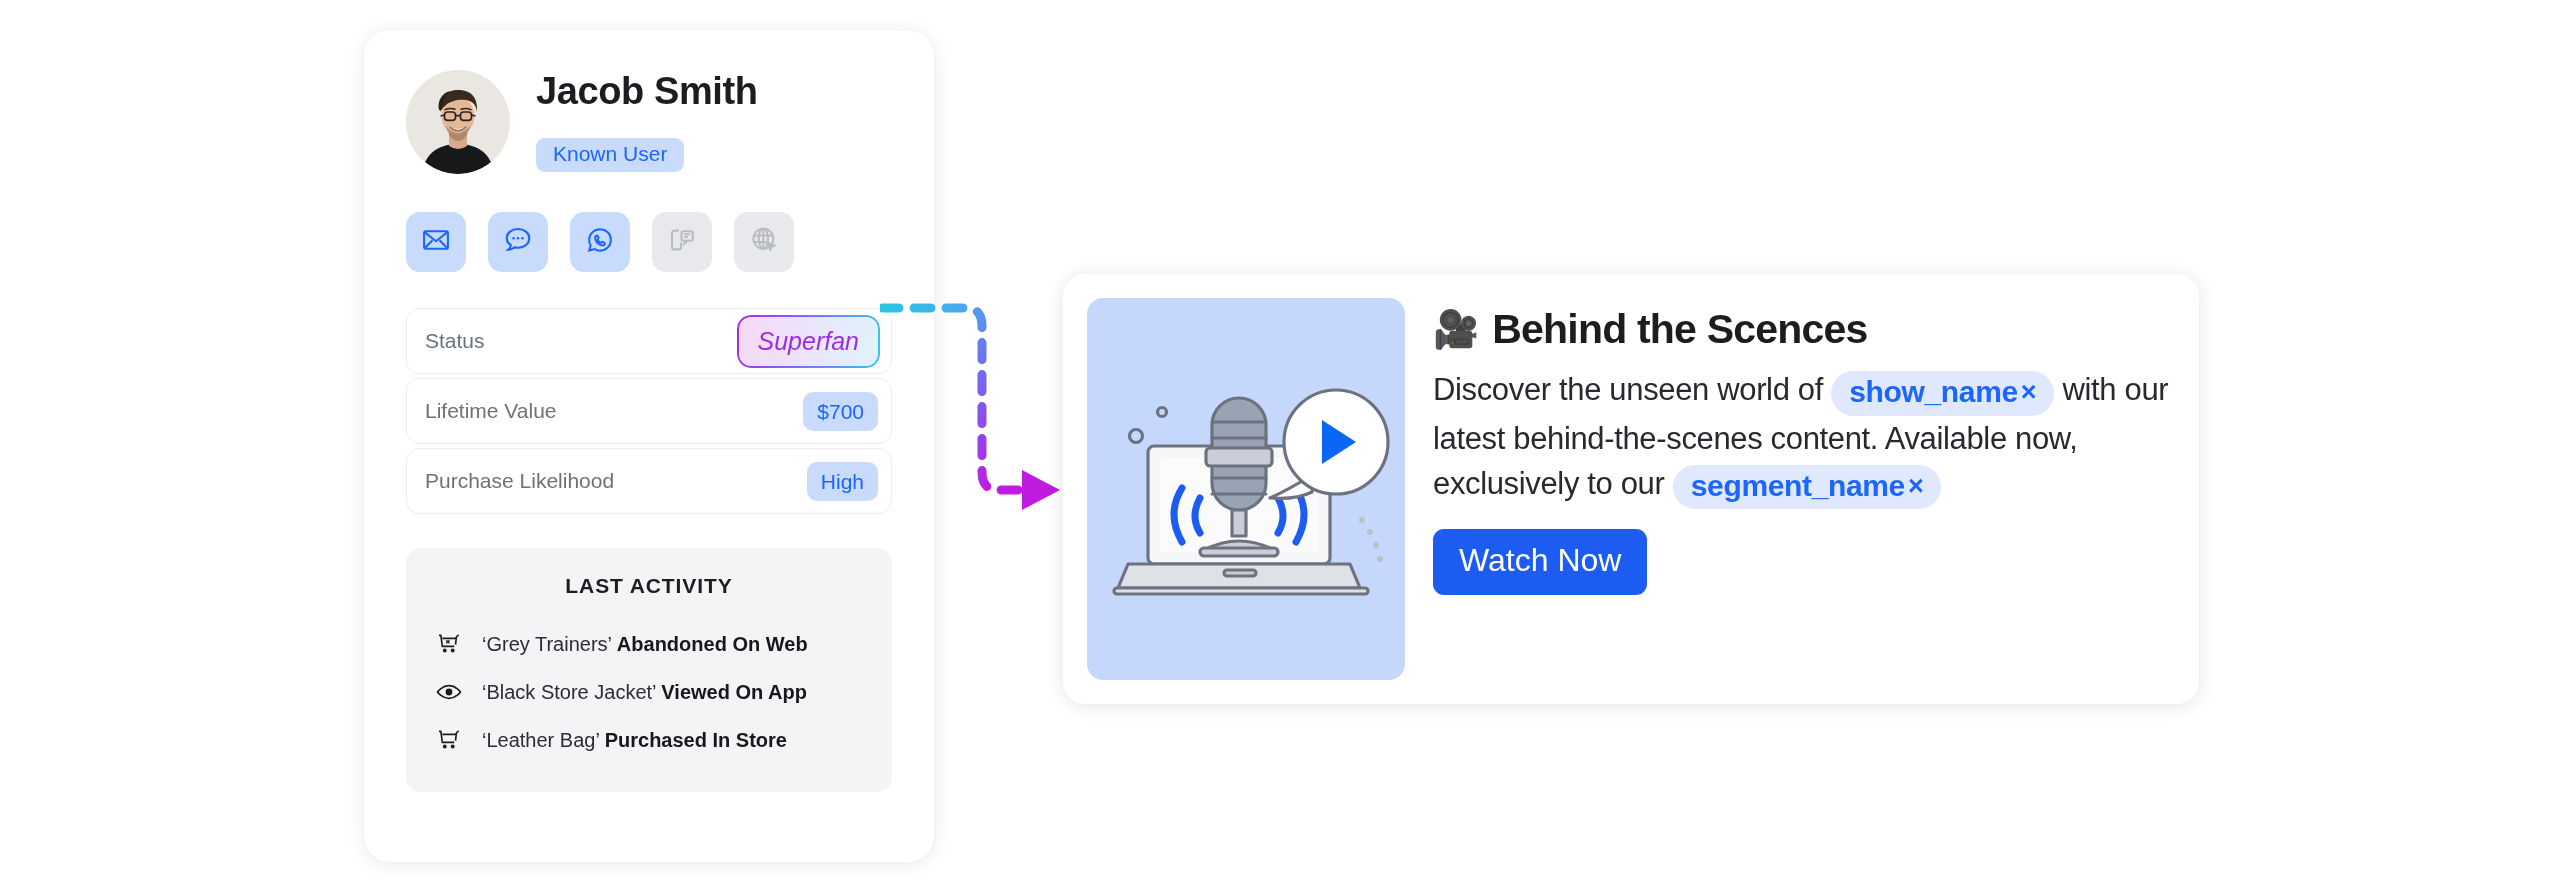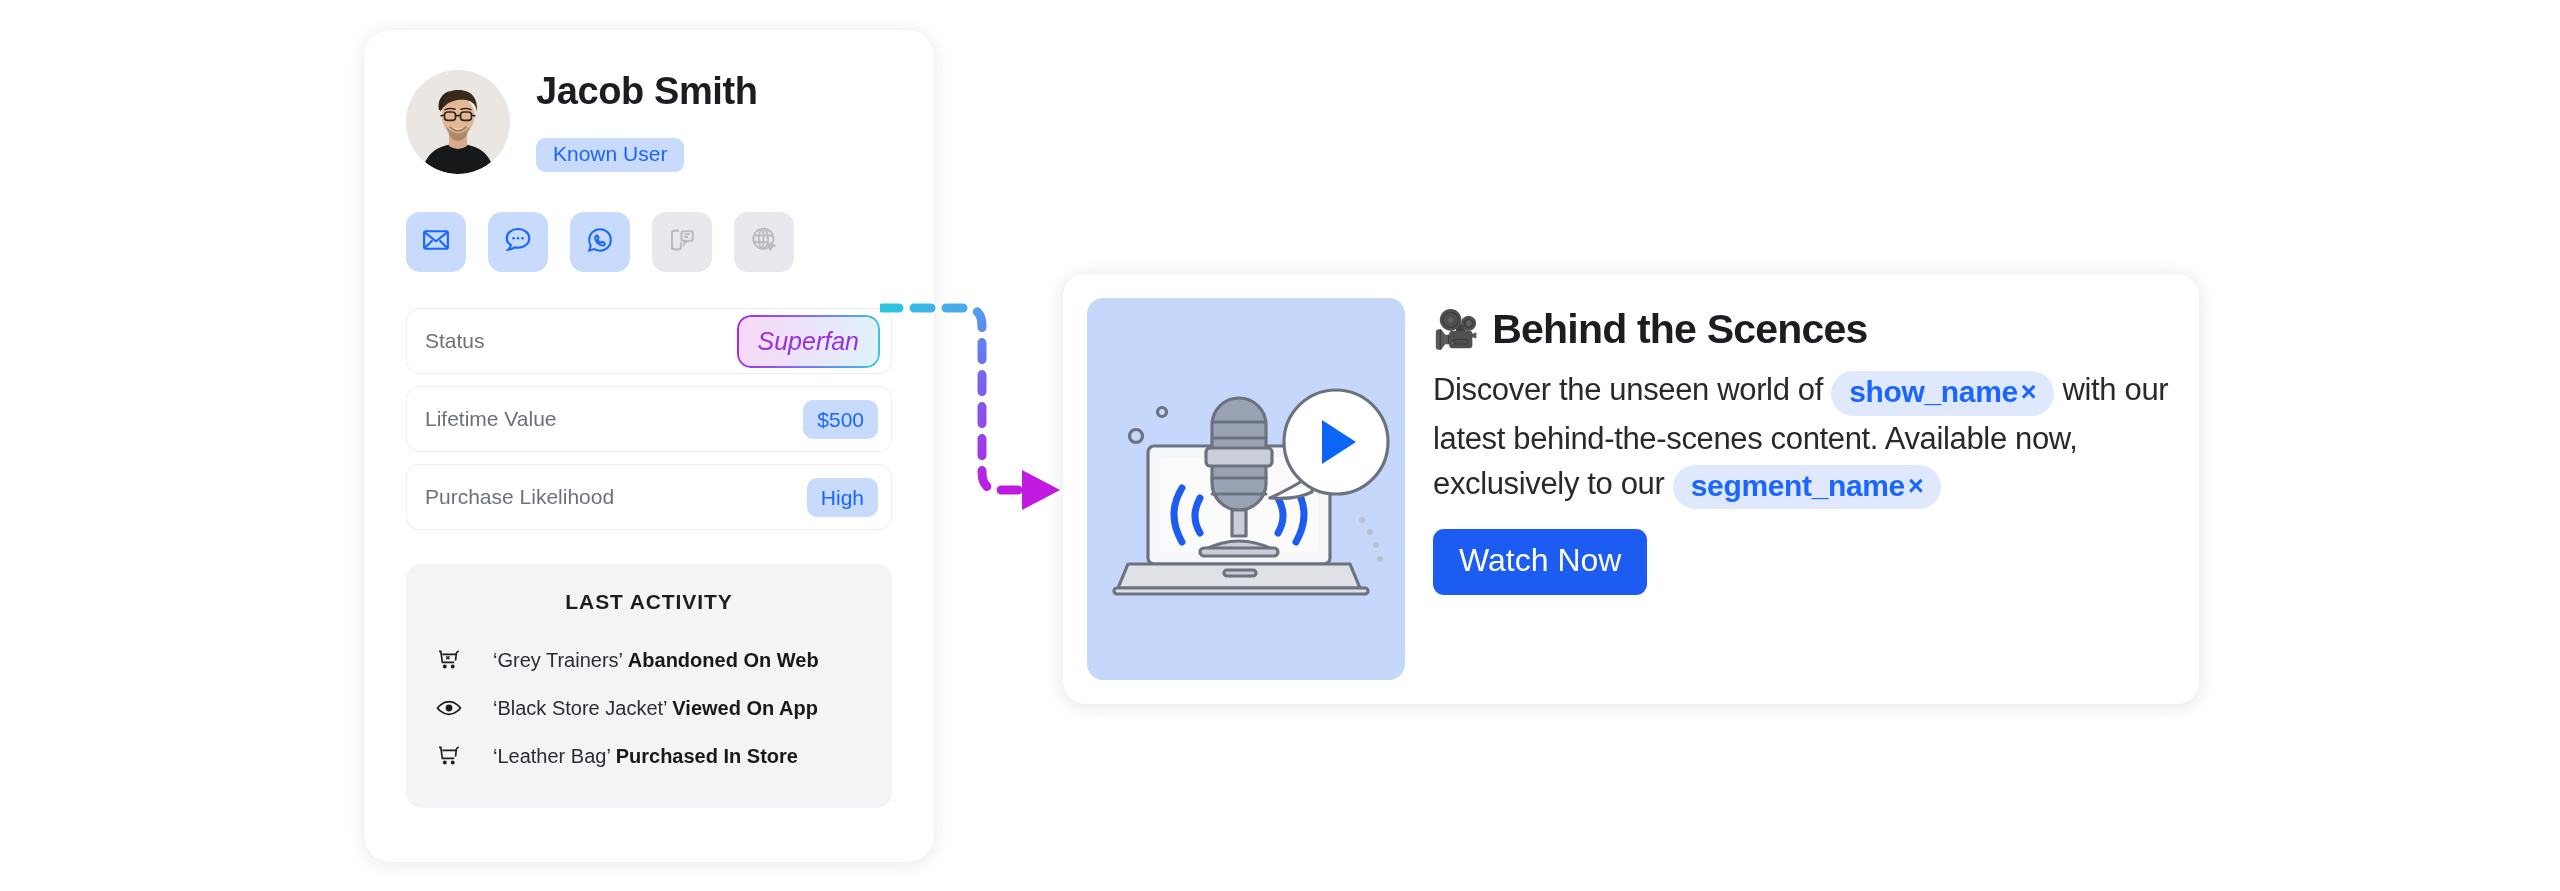--- a/index.html
+++ b/index.html
@@ -86,21 +86,21 @@
     justify-content: center;
   }
   .chan.on  { background: #c9dbfd; }
   .chan.off { background: #e8e9ec; }
 
   
   .attrs {
     padding: 36px 42px 0 42px;
     display: flex;
     flex-direction: column;
-    gap: 12px;
+    gap: 4px;
   }
   .attr-row {
     height: 66px;
     border: 1px solid #eceef1;
     border-radius: 13px;
     display: flex;
     align-items: center;
     justify-content: space-between;
     padding: 0 13px 0 18px;
     box-sizing: border-box;
@@ -152,21 +152,21 @@
     text-align: center;
     font-size: 21px;
     font-weight: bold;
     letter-spacing: 0.9px;
     color: #1b1d21;
     margin-bottom: 22px;
   }
   .activity-row {
     display: flex;
     align-items: center;
-    gap: 29px;
+    gap: 18px;
     padding: 9px 0 9px 4px;
   }
   .activity-icon { flex: 0 0 auto; width: 30px; height: 30px; display:flex; align-items:center; justify-content:center;}
   .activity-text {
     font-size: 20px;
     color: #2a2d33;
     white-space: nowrap;
   }
   .activity-text b { font-weight: bold; color:#16181c; }
 
@@ -366,21 +366,21 @@
       </div>
     </div>
 
     <div class="attrs">
       <div class="attr-row">
         <span class="attr-label">Status</span>
         <span class="attr-pill gradient">Superfan</span>
       </div>
       <div class="attr-row">
         <span class="attr-label">Lifetime Value</span>
-        <span class="attr-pill">$500</span>
+        <span class="attr-pill">$700</span>
       </div>
       <div class="attr-row">
         <span class="attr-label">Purchase Likelihood</span>
         <span class="attr-pill">High</span>
       </div>
     </div>
 
     <div class="activity">
       <div class="activity-title">LAST ACTIVITY</div>
 

